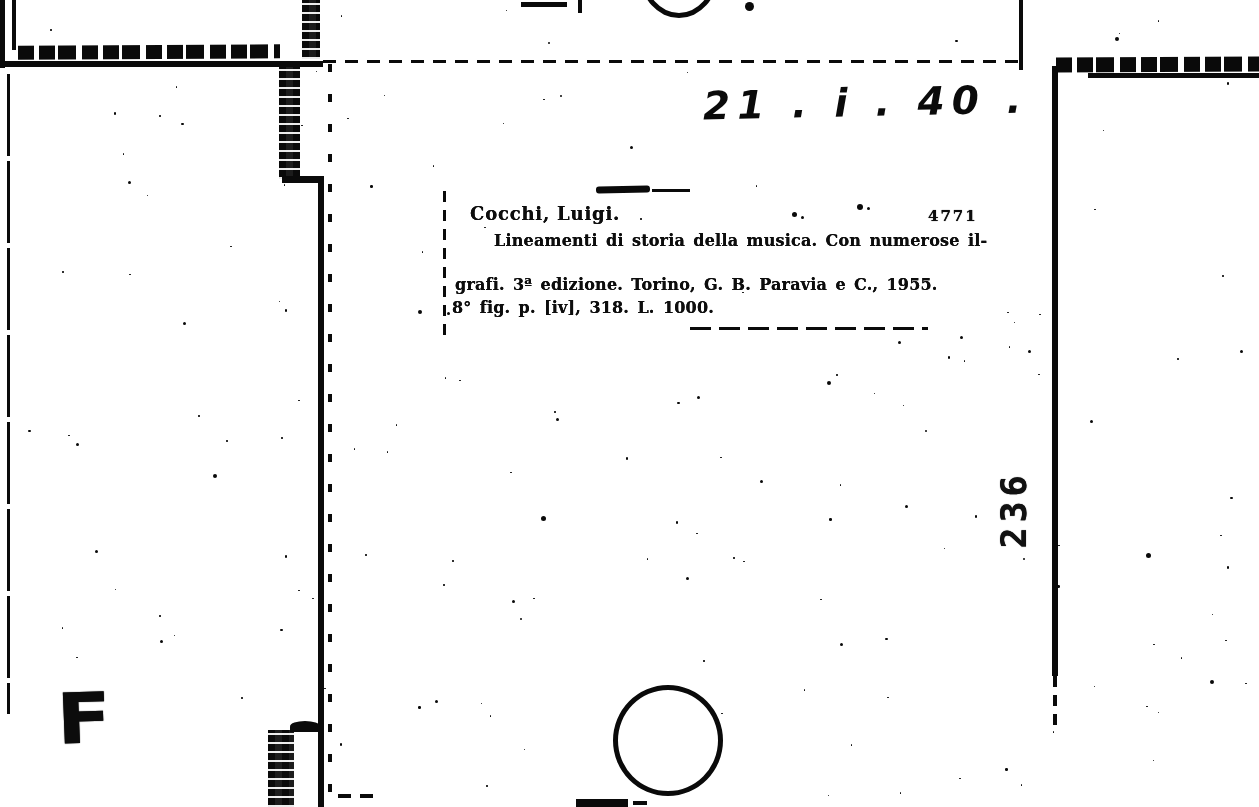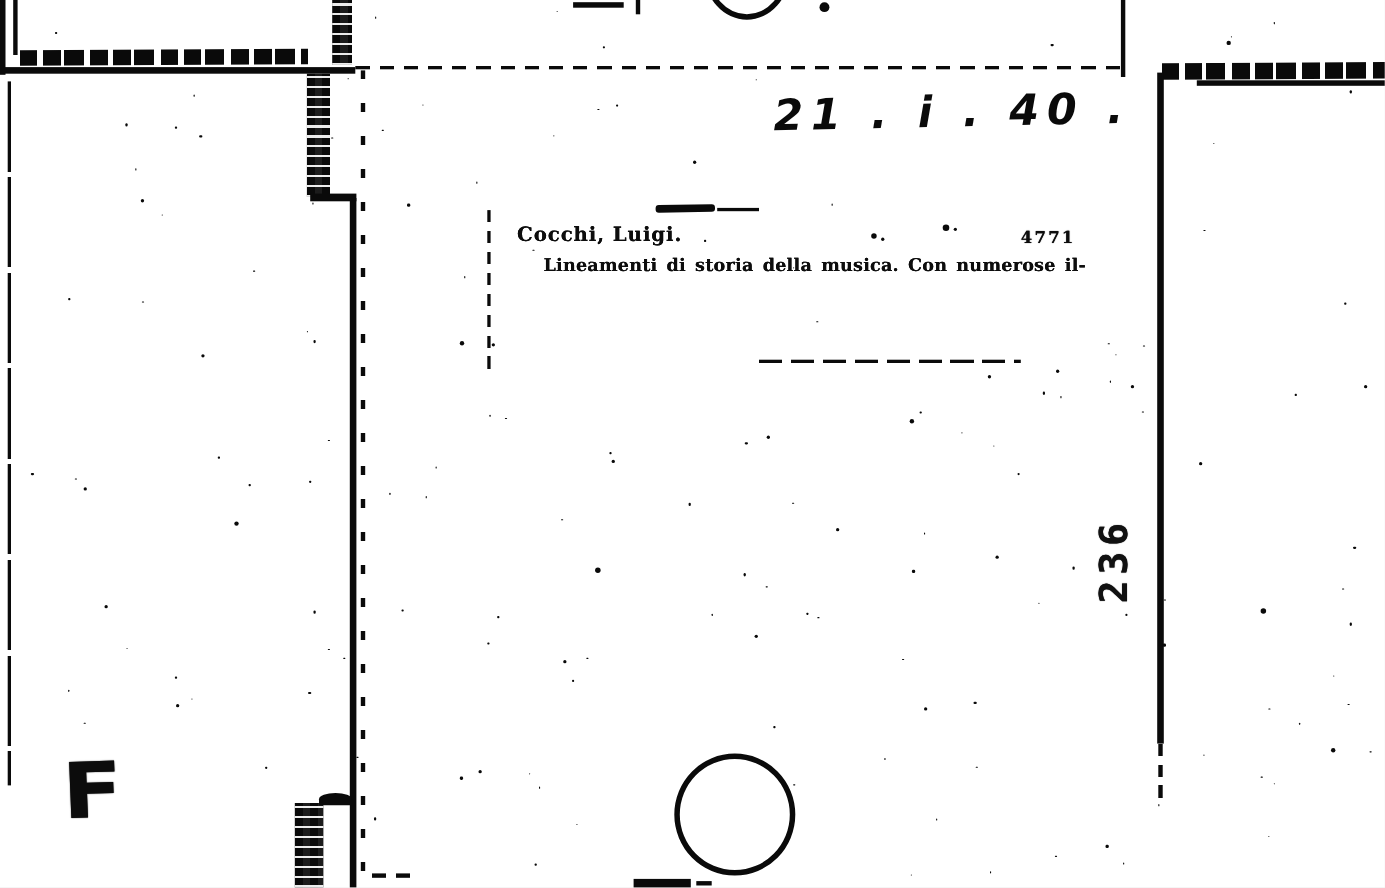--- a/index.html
+++ b/index.html
@@ -108,20 +108,22 @@
   <div class="abs shelfmark" style="left:703px;top:80px;">21 . i . 40 .</div>
 
   <div class="abs dash-v" style="left:443px;top:191px;width:3px;height:150px;"></div>
   <div class="abs ink" style="left:596px;top:186px;width:54px;height:7px;transform:rotate(-1deg);border-radius:3px;"></div>
   <div class="abs ink" style="left:652px;top:189px;width:38px;height:3px;"></div>
 
   <div class="abs card-heading" style="left:470px;top:203px;">Cocchi, Luigi.</div>
   <div class="abs entry-number" style="left:928px;top:207px;">4771</div>
 
   <div class="abs card-text" style="left:455px;top:231px;margin-left:39px;">Lineamenti di storia della musica. Con numerose il-</div>
+  <div class="abs card-text" style="left:455px;top:275px;">grafi. 3ª edizione.  Torino, G. B. Paravia e C., 1955.</div>
+  <div class="abs card-text" style="left:452px;top:298px;">8° fig.  p. [iv], 318.  L. 1000.</div>
 
   <div class="abs dash-h" style="left:690px;top:327px;width:238px;height:3px;"></div>
 
   <div class="abs frame-number" style="left:964px;top:492px;">236</div>
 
   <div class="abs ring" style="left:613px;top:685px;width:100px;height:101px;"></div>
   <div class="abs ink" style="left:576px;top:799px;width:52px;height:8px;"></div>
   <div class="abs ink" style="left:633px;top:801px;width:14px;height:4px;"></div>
   <div class="abs dash-h-fine" style="left:338px;top:794px;width:36px;height:4px;"></div>
 

